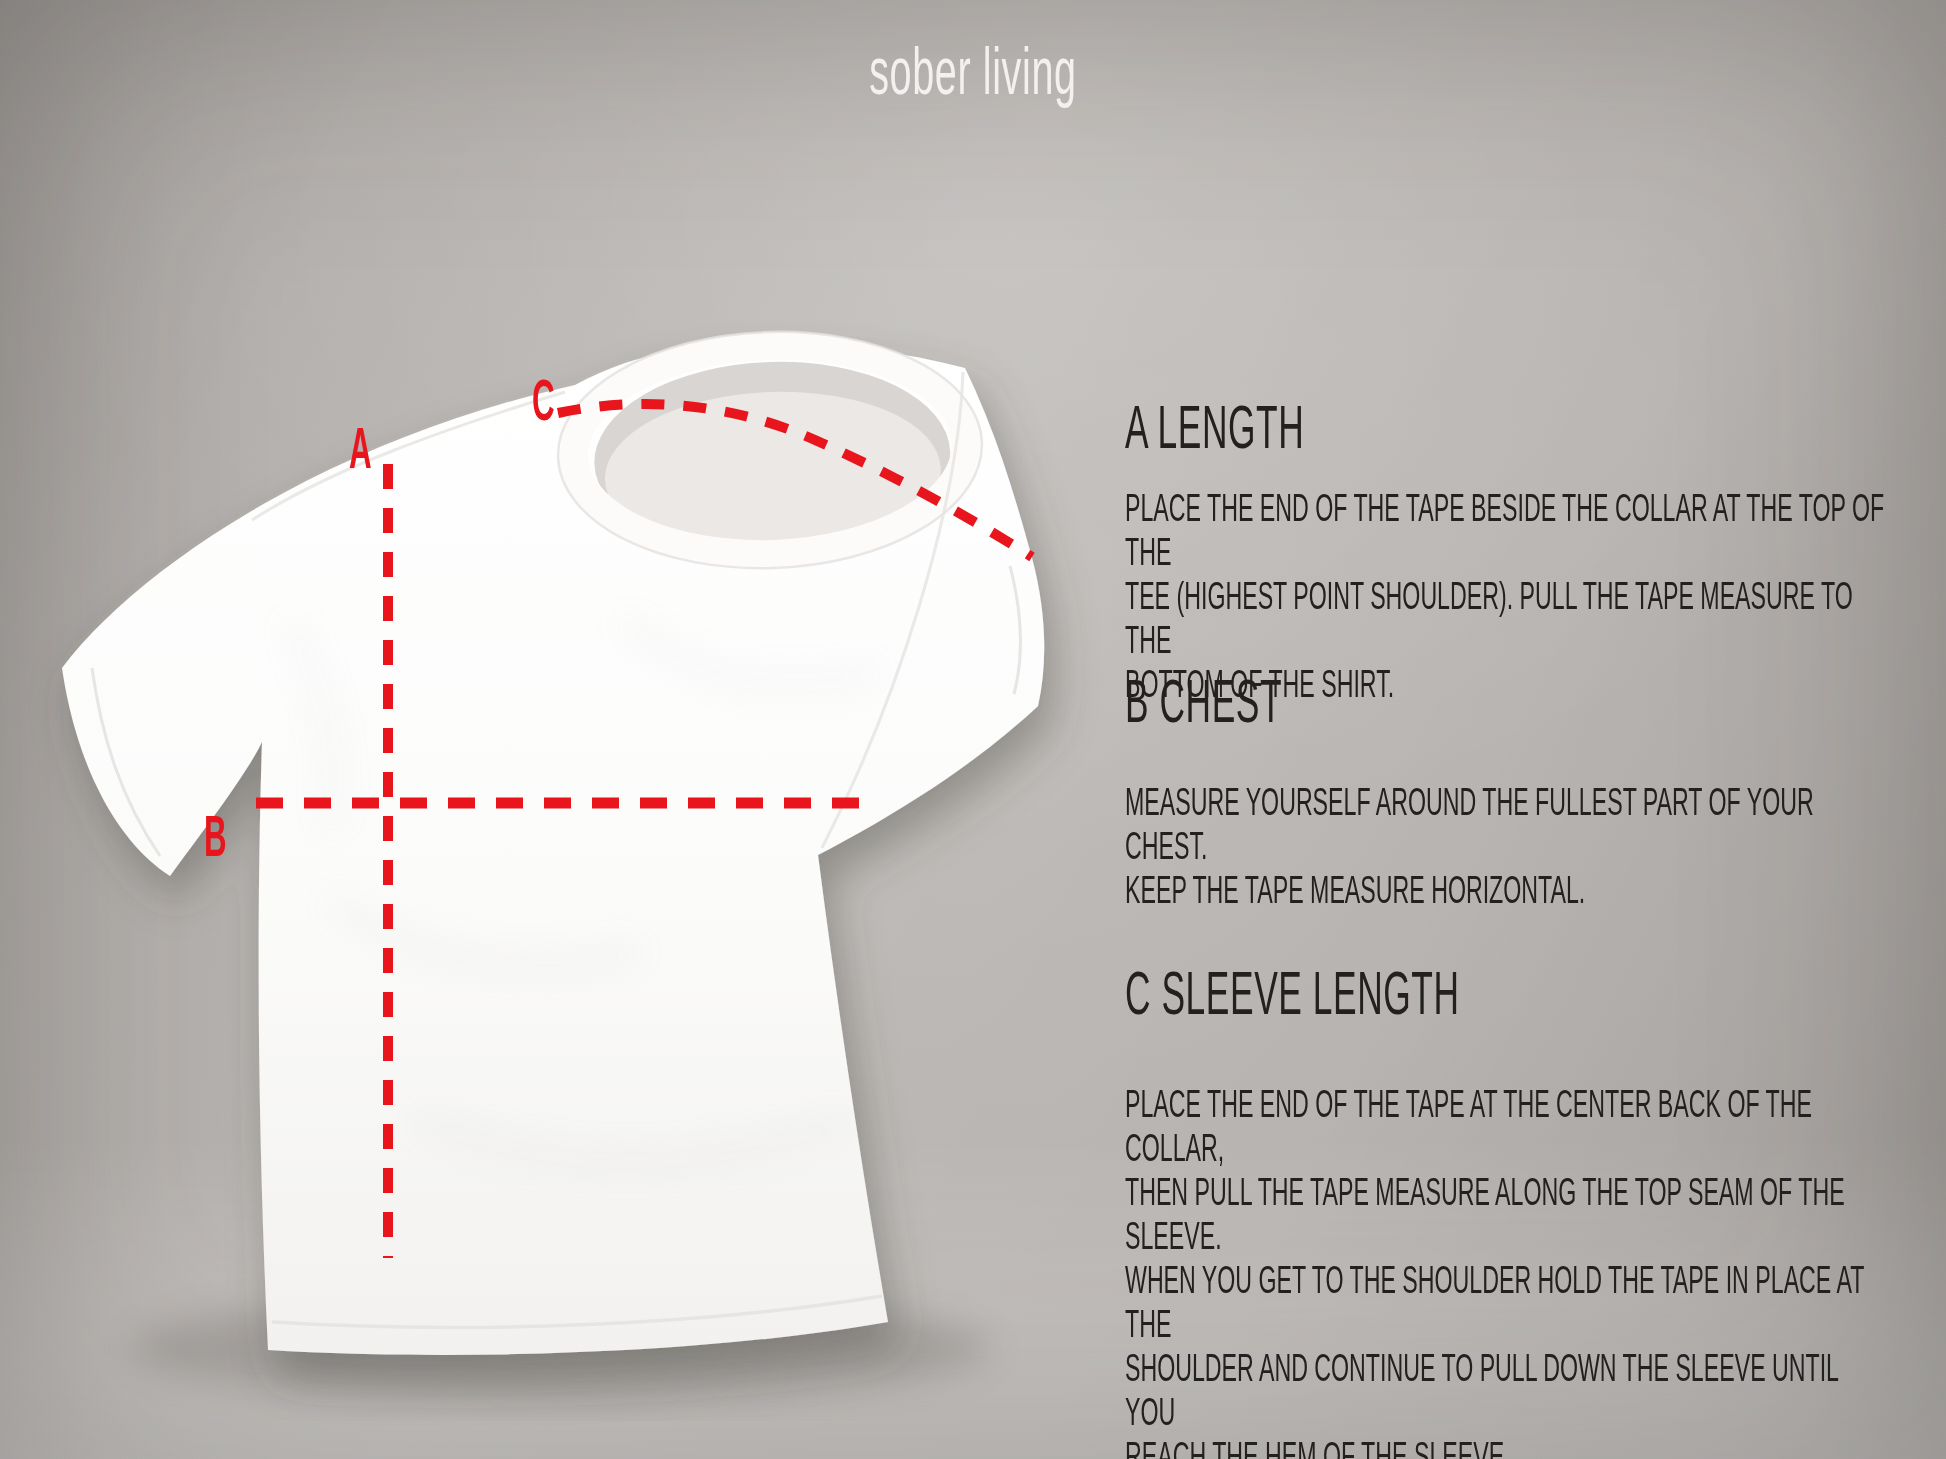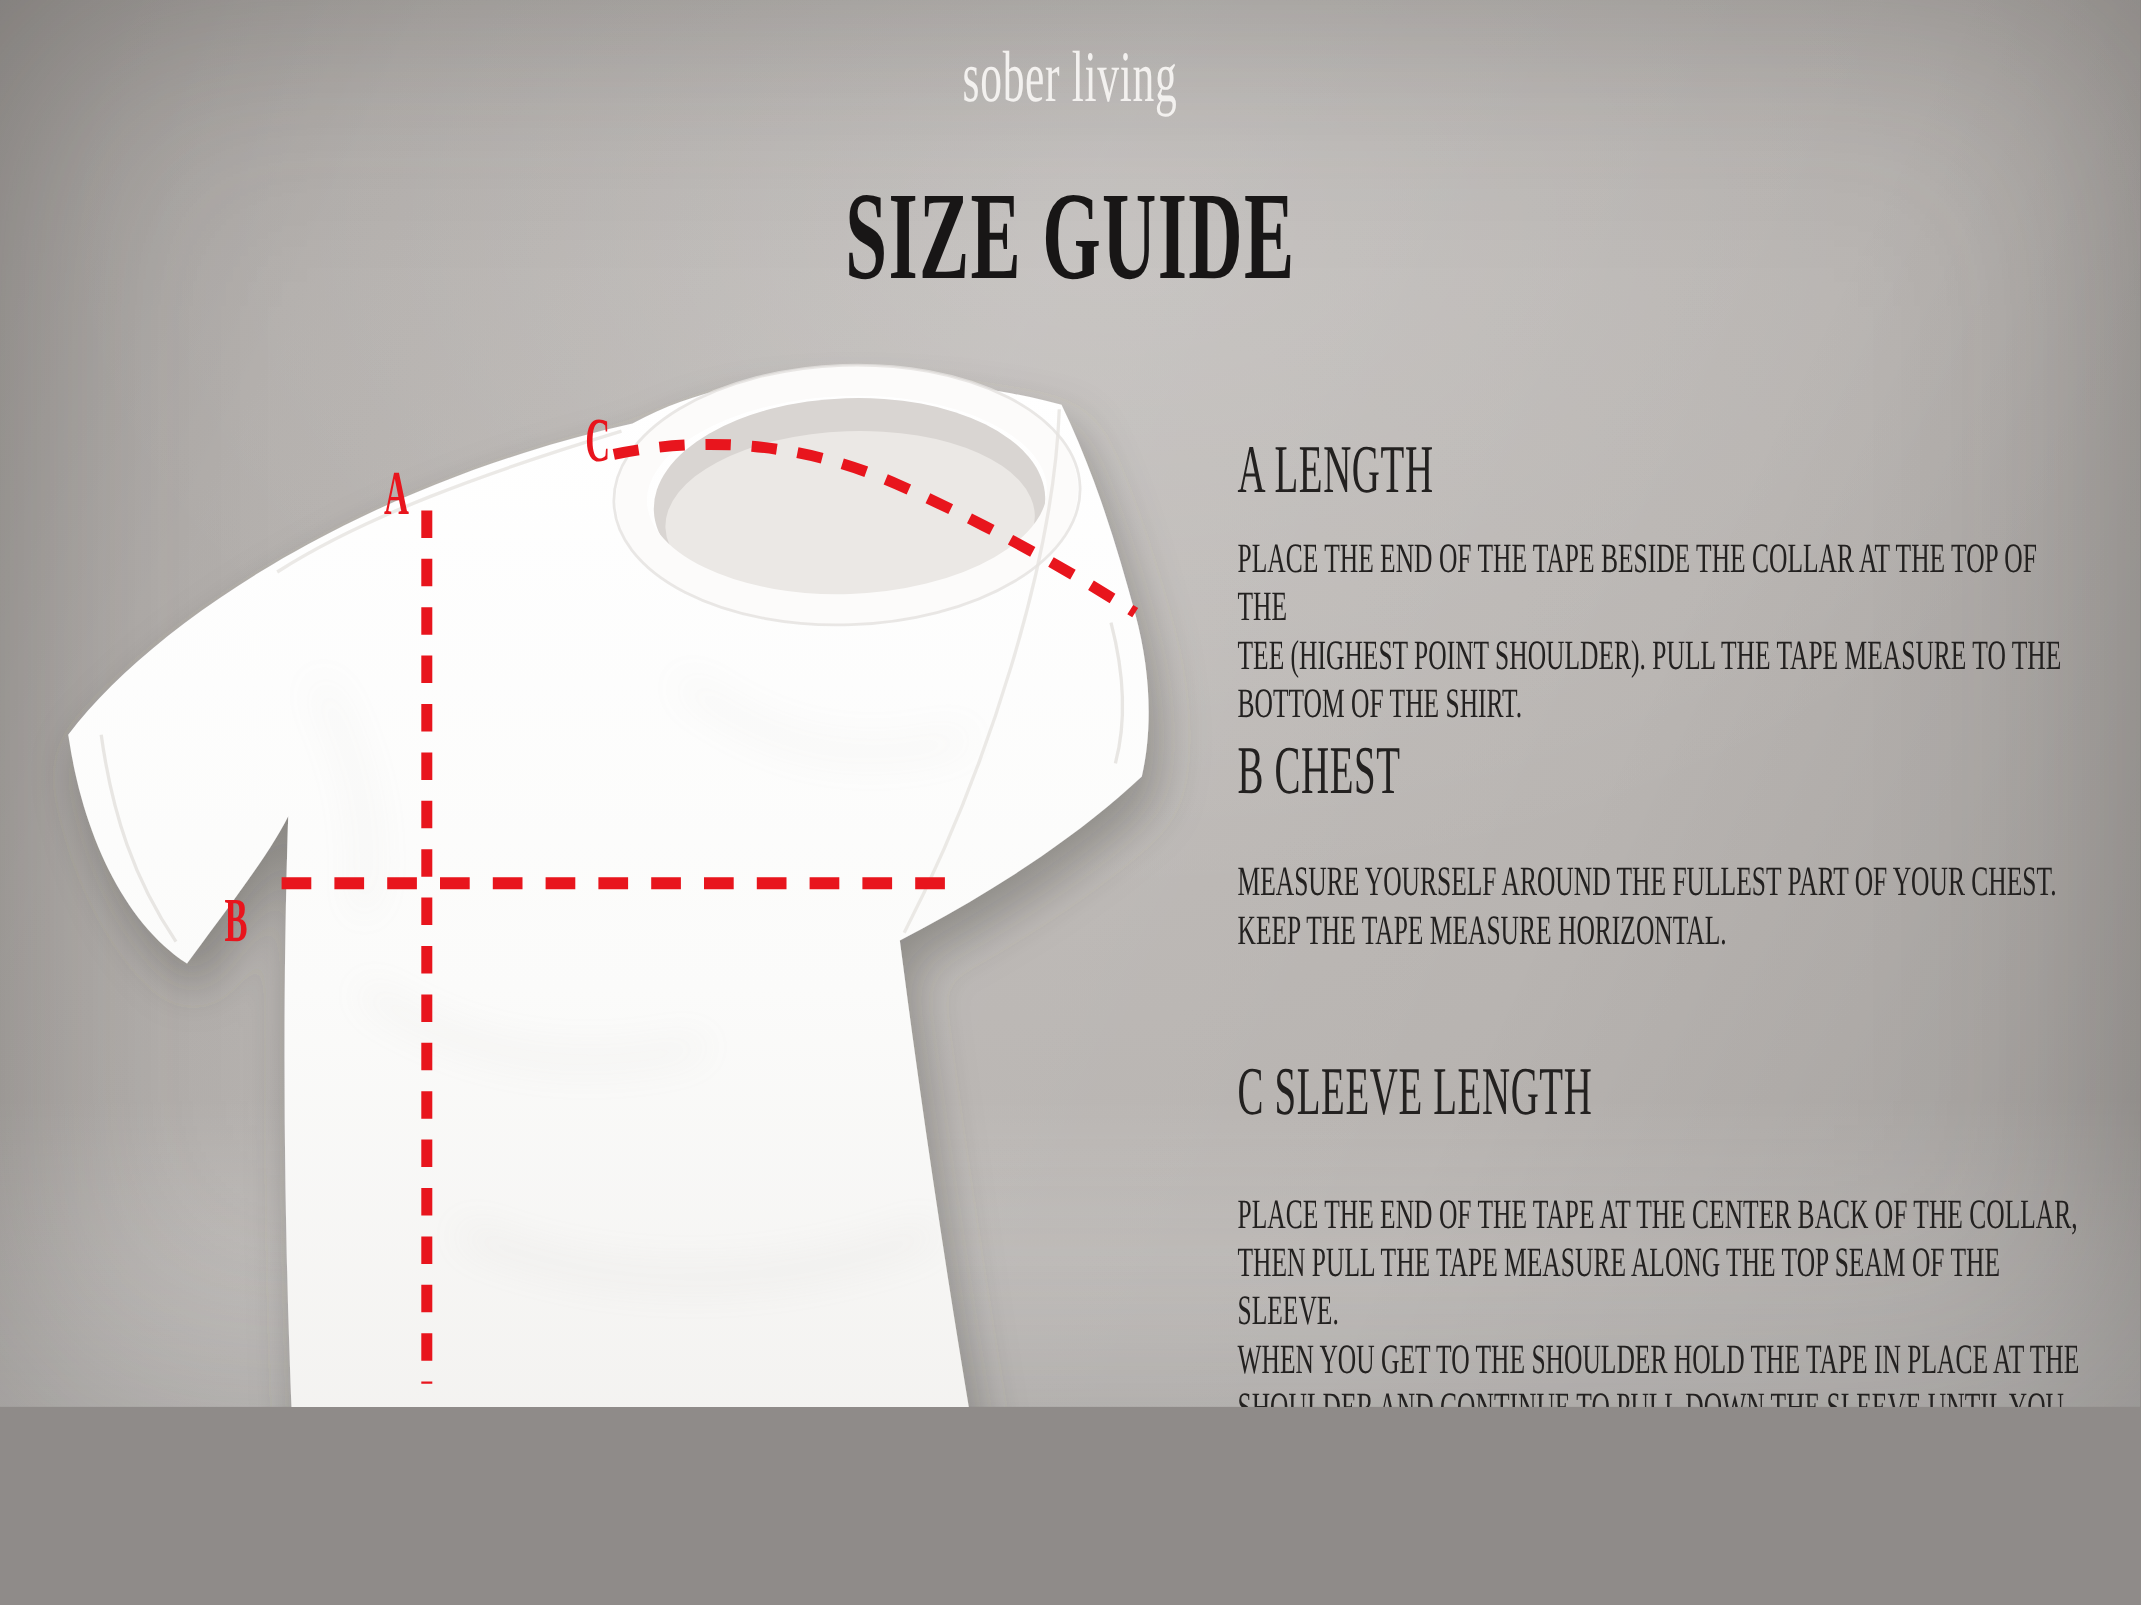--- a/index.html
+++ b/index.html
@@ -1,20 +1,20 @@
 <!DOCTYPE html>
 <html><head>
 <meta charset="utf-8">
 <style>
   html,body{margin:0;padding:0;background:#8f8b89;}
   .page{
     position:relative;
-    width:1946px;height:1279px;
+    width:1946px;height:1459px;
     overflow:hidden;
-    font-family:Liberation Serif, serif;
+    font-family:Liberation Sans, sans-serif;
     background:
       linear-gradient(to bottom, rgba(255,255,255,0) 78%, rgba(255,255,255,0.20) 93%, rgba(255,255,255,0.30) 100%),
       linear-gradient(115deg, rgba(0,0,0,0.10) 0%, rgba(0,0,0,0.02) 16%, rgba(255,255,255,0.07) 42%, rgba(0,0,0,0) 70%, rgba(0,0,0,0.10) 100%),
       radial-gradient(ellipse 1500px 950px at 52% 16%, rgba(255,255,255,0.17), rgba(255,255,255,0) 65%),
       radial-gradient(ellipse 2500px 1900px at 50% 48%, #bcb8b5 0%, #b2aeab 55%, #9b9795 100%);
     box-shadow: inset 0 0 260px rgba(40,36,34,0.30);
   }
   
   .brand{position:absolute;left:0;right:0;top:40px;text-align:center;color:#f3f1ef;}
   .brand .l1{display:inline-block;font-size:66px;line-height:0.95;transform:scaleX(0.60);transform-origin:center top;letter-spacing:1px;}
@@ -35,23 +35,20 @@
 </style>
 </head>
 <body>
 
 <div class="page">
 
   <div class="brand">
     <span class="l1">sober living</span>
   </div>
 
-  <div class="title">
-    <span>SIZE GUIDE</span>
-  </div>
 
   <svg class="shirt-svg" width="1946" height="1459" viewBox="0 0 1946 1459">
     <defs>
       <linearGradient id="teeFill" x1="0" y1="0" x2="0" y2="1">
         <stop offset="0" stop-color="#ffffff"></stop>
         <stop offset="0.55" stop-color="#fbfbfa"></stop>
         <stop offset="1" stop-color="#f2f1ef"></stop>
       </linearGradient>
       <filter id="soft" x="-20%" y="-20%" width="140%" height="140%">
         <feGaussianBlur stdDeviation="18"></feGaussianBlur>

